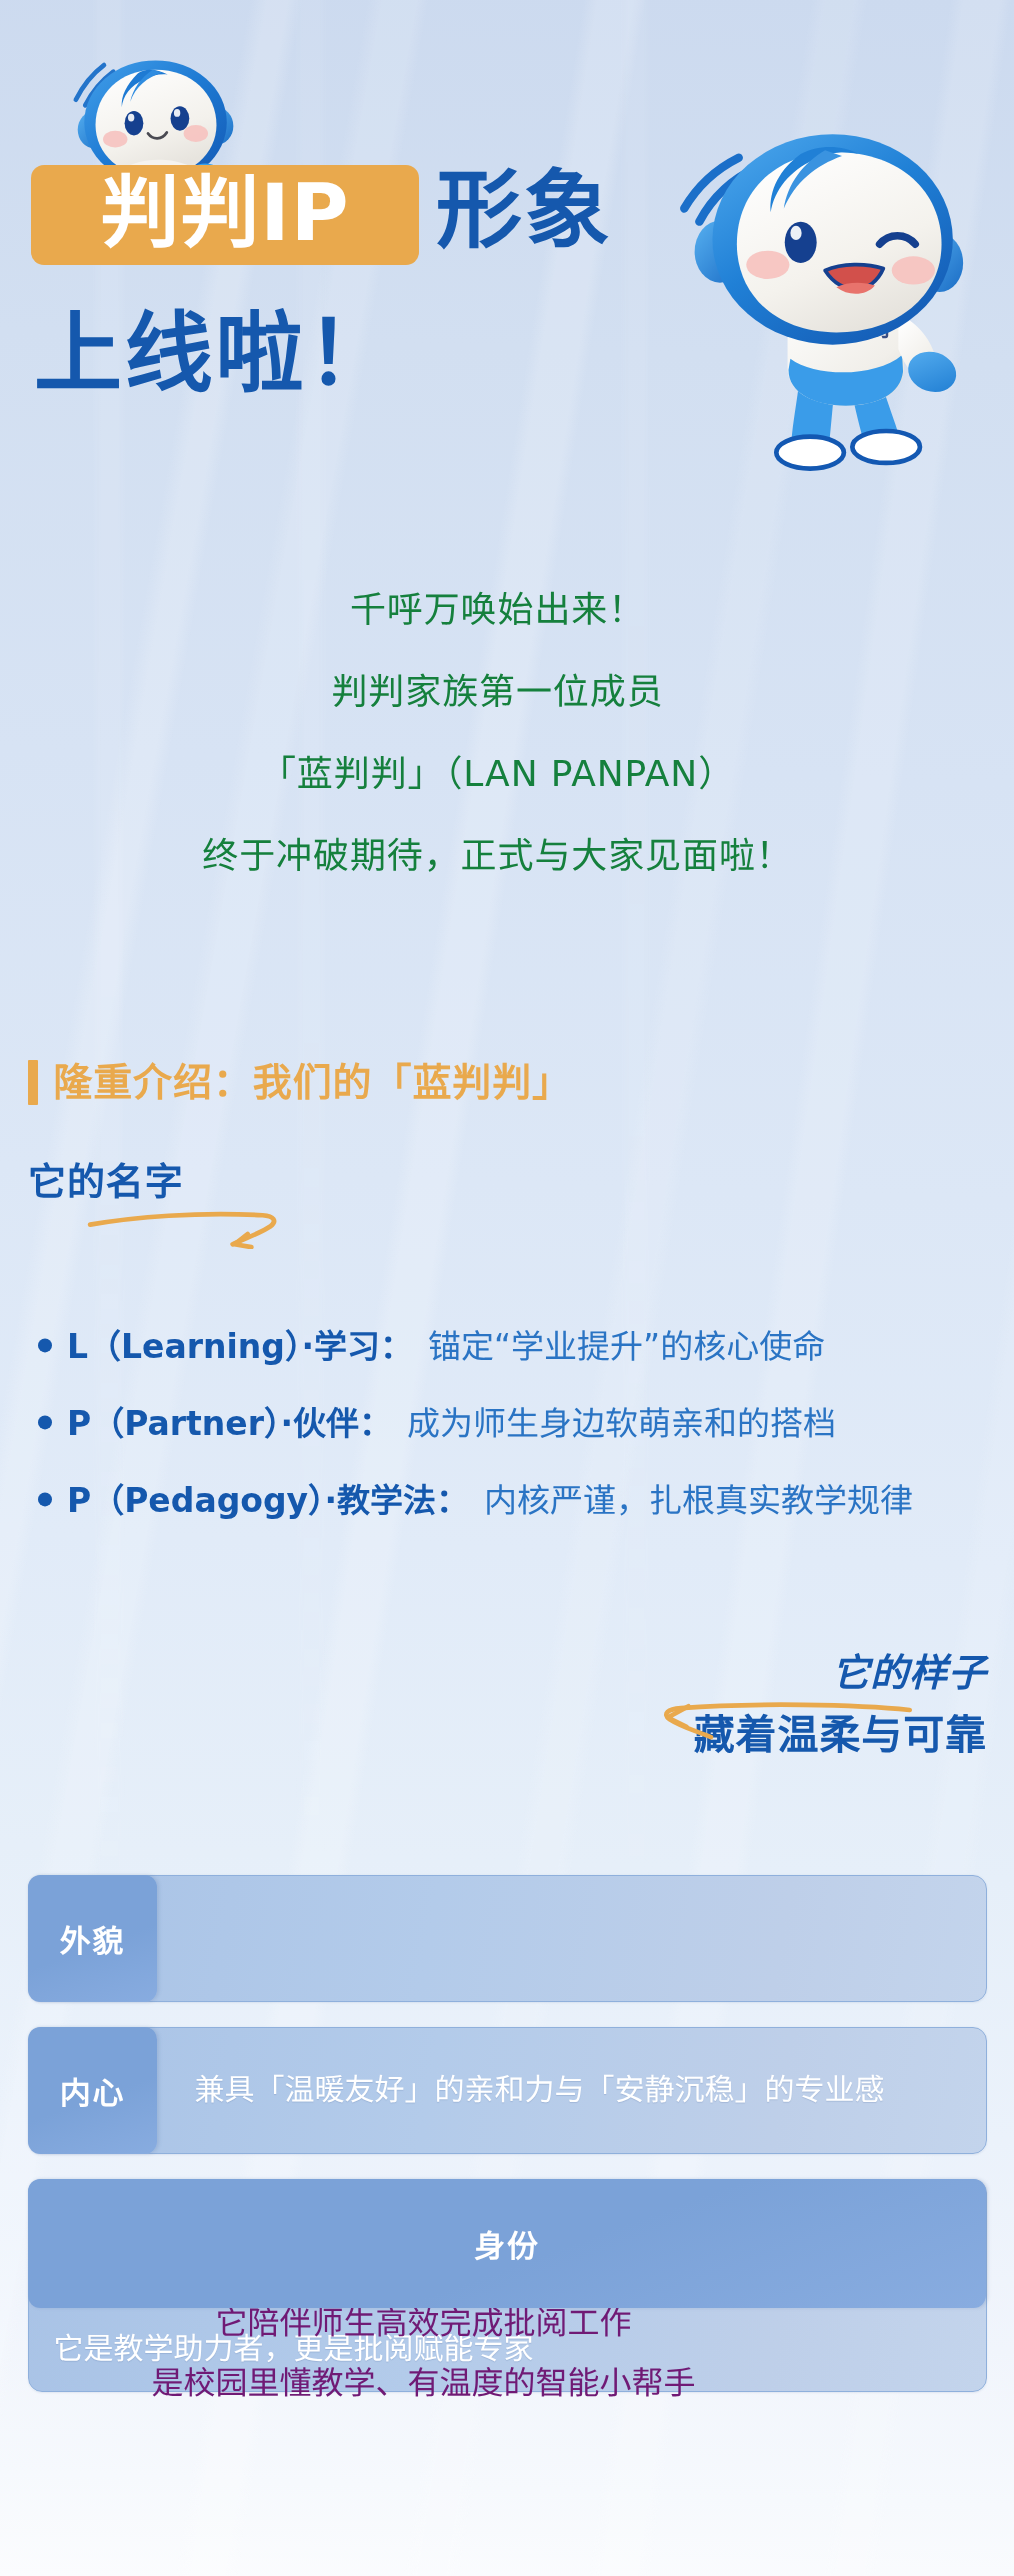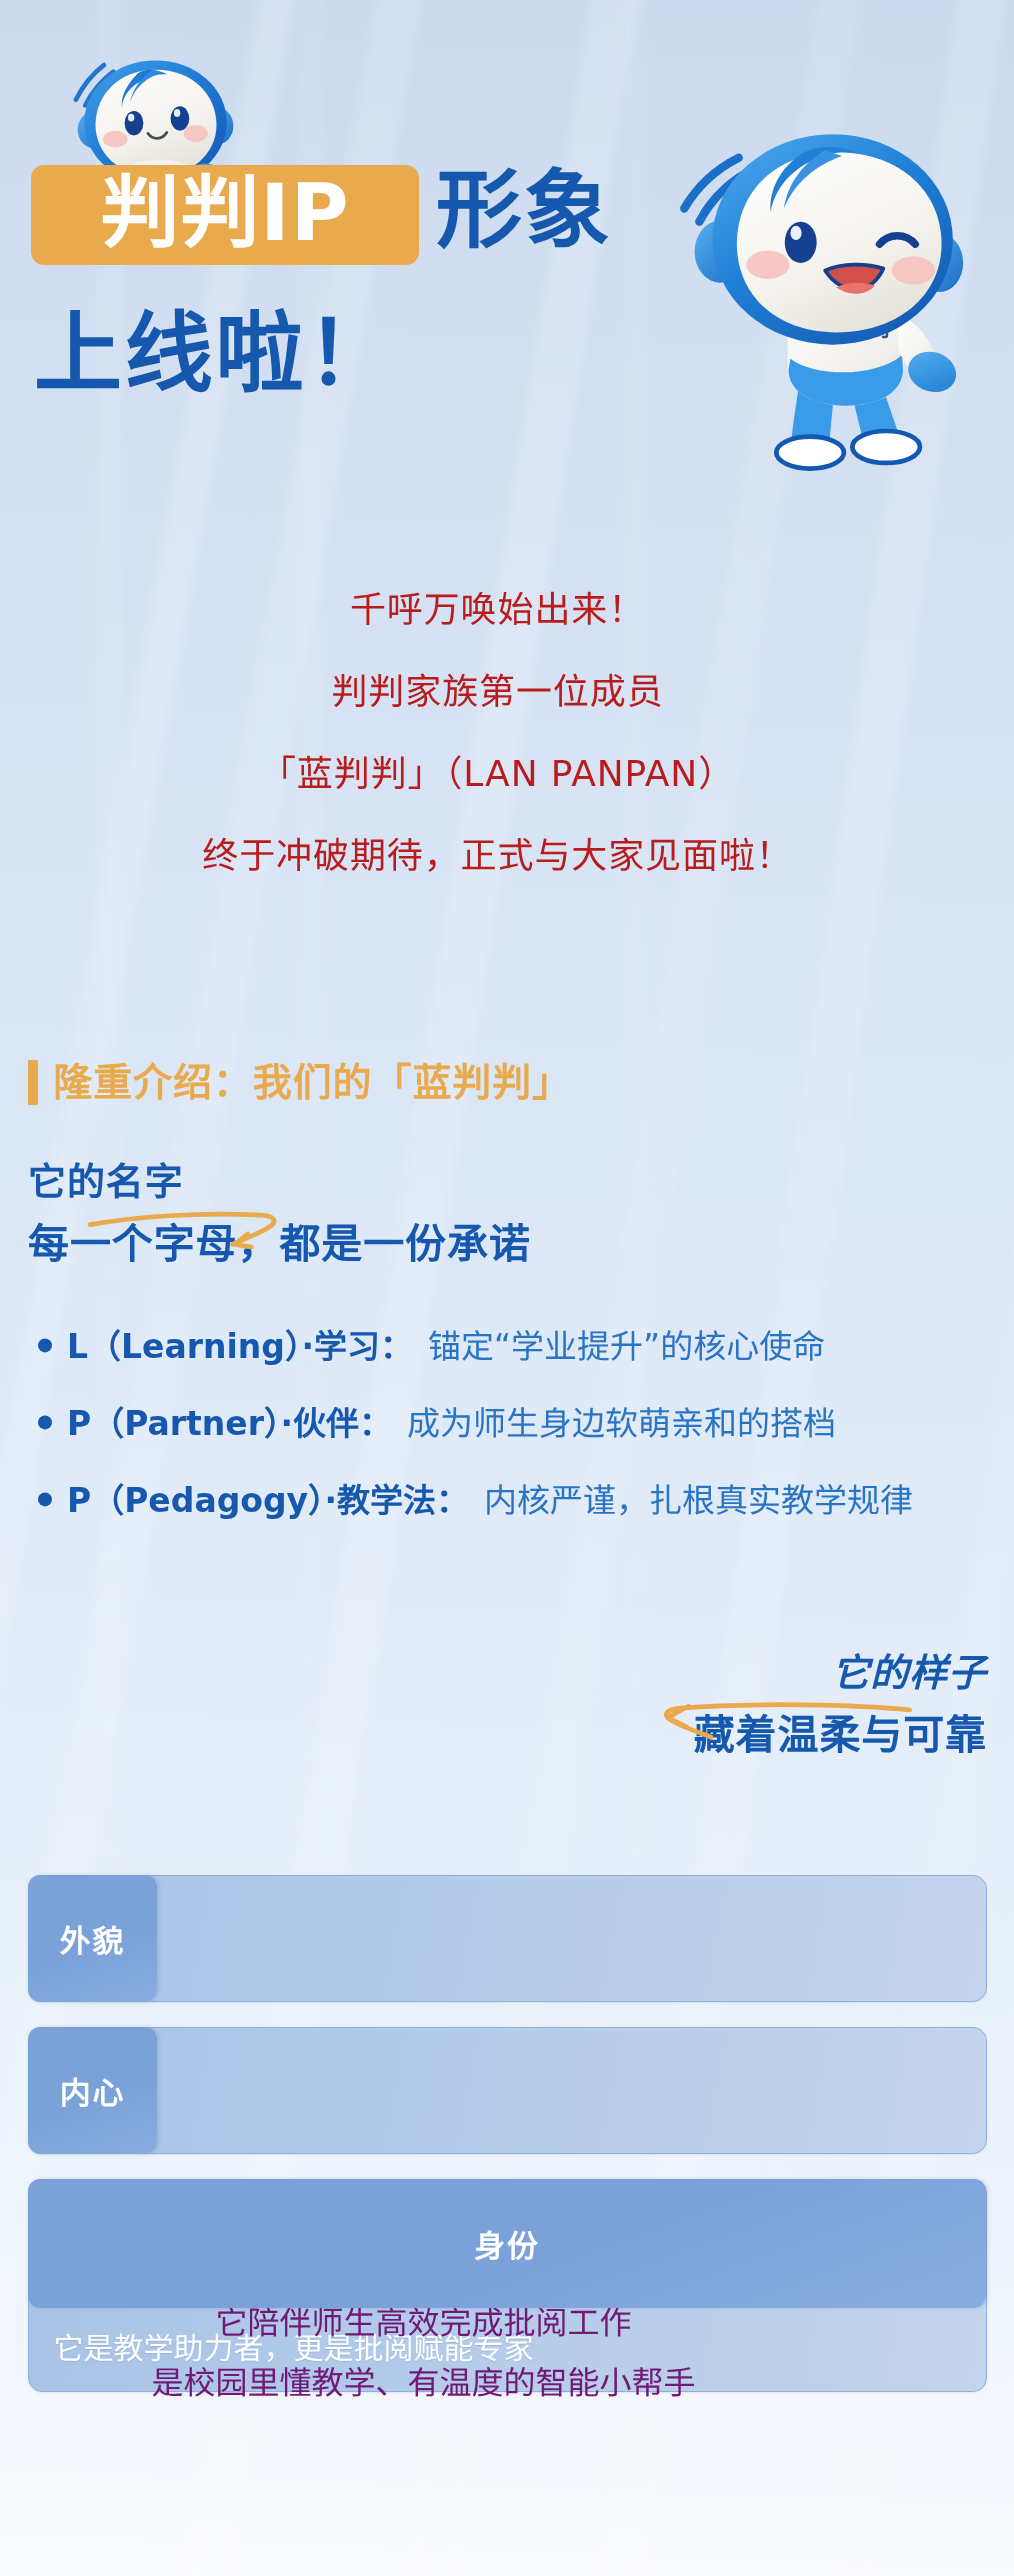--- a/index.html
+++ b/index.html
@@ -82,21 +82,21 @@
 
   
   #mascot-small { position:absolute; left:55px; top:36px; width:202px; height:150px; z-index:2; }
 
   
   #mascot-big { position:absolute; left:658px; top:103px; width:338px; height:395px; z-index:5; }
 
   
   #intro {
     position:absolute; left:0; top:592px; width:995px;
-    text-align:center; color:#b91c1c;
+    text-align:center; color:#15803d;
   }
   #intro p {
     font-size:36px; line-height:1; margin:0 0 46px 0;
     font-family:"DejaVu Sans","Liberation Sans",sans-serif;
     letter-spacing:0.9px;
   }
   #intro p:last-child { margin-bottom:0; }
 
   
   #sec-heading {
@@ -366,21 +366,20 @@
   <div id="sec-heading-bar"></div>
   <div id="sec-heading-text">隆重介绍：我们的「蓝判判」</div>
 </div>
 
 <div id="name-block">
   <div id="name-kicker">它的名字</div>
   <svg id="swoosh-right" viewBox="0 0 220 48" xmlns="http://www.w3.org/2000/svg">
     <path d="M4 22 C50 14 120 8 188 12 C200 13 204 18 196 24 C186 31 168 37 156 43" stroke="#e9a94d" stroke-width="5" fill="none" stroke-linecap="round"></path>
     <path d="M172 32 L158 43 L176 46" stroke="#e9a94d" stroke-width="5" fill="none" stroke-linecap="round" stroke-linejoin="round"></path>
   </svg>
-  <div id="name-title">每一个字母，都是一份承诺</div>
 </div>
 
 <div id="bullets">
   <div class="bullet-row">
     <div class="bullet-dot"></div>
     <span class="bullet-key">L（Learning）·学习：</span>
     <span class="bullet-val">锚定“学业提升”的核心使命</span>
   </div>
   <div class="bullet-row">
     <div class="bullet-dot"></div>
@@ -407,20 +406,23 @@
   <div class="card h2">
     <div class="card-label">
       <span>外貌</span>
     </div>
   </div>
 
   <div class="card h2">
     <div class="card-label">
       <span>内心</span>
     </div>
+    <div class="card-body">
+      <span>兼具「温暖友好」的亲和力与「安静沉稳」的专业感</span>
+    </div>
   </div>
 
   <div class="card h1">
     <div class="card-label">
       <span>身份</span>
     </div>
     <div class="card-body">
       <span>它是教学助力者，更是批阅赋能专家</span>
     </div>
   </div>

